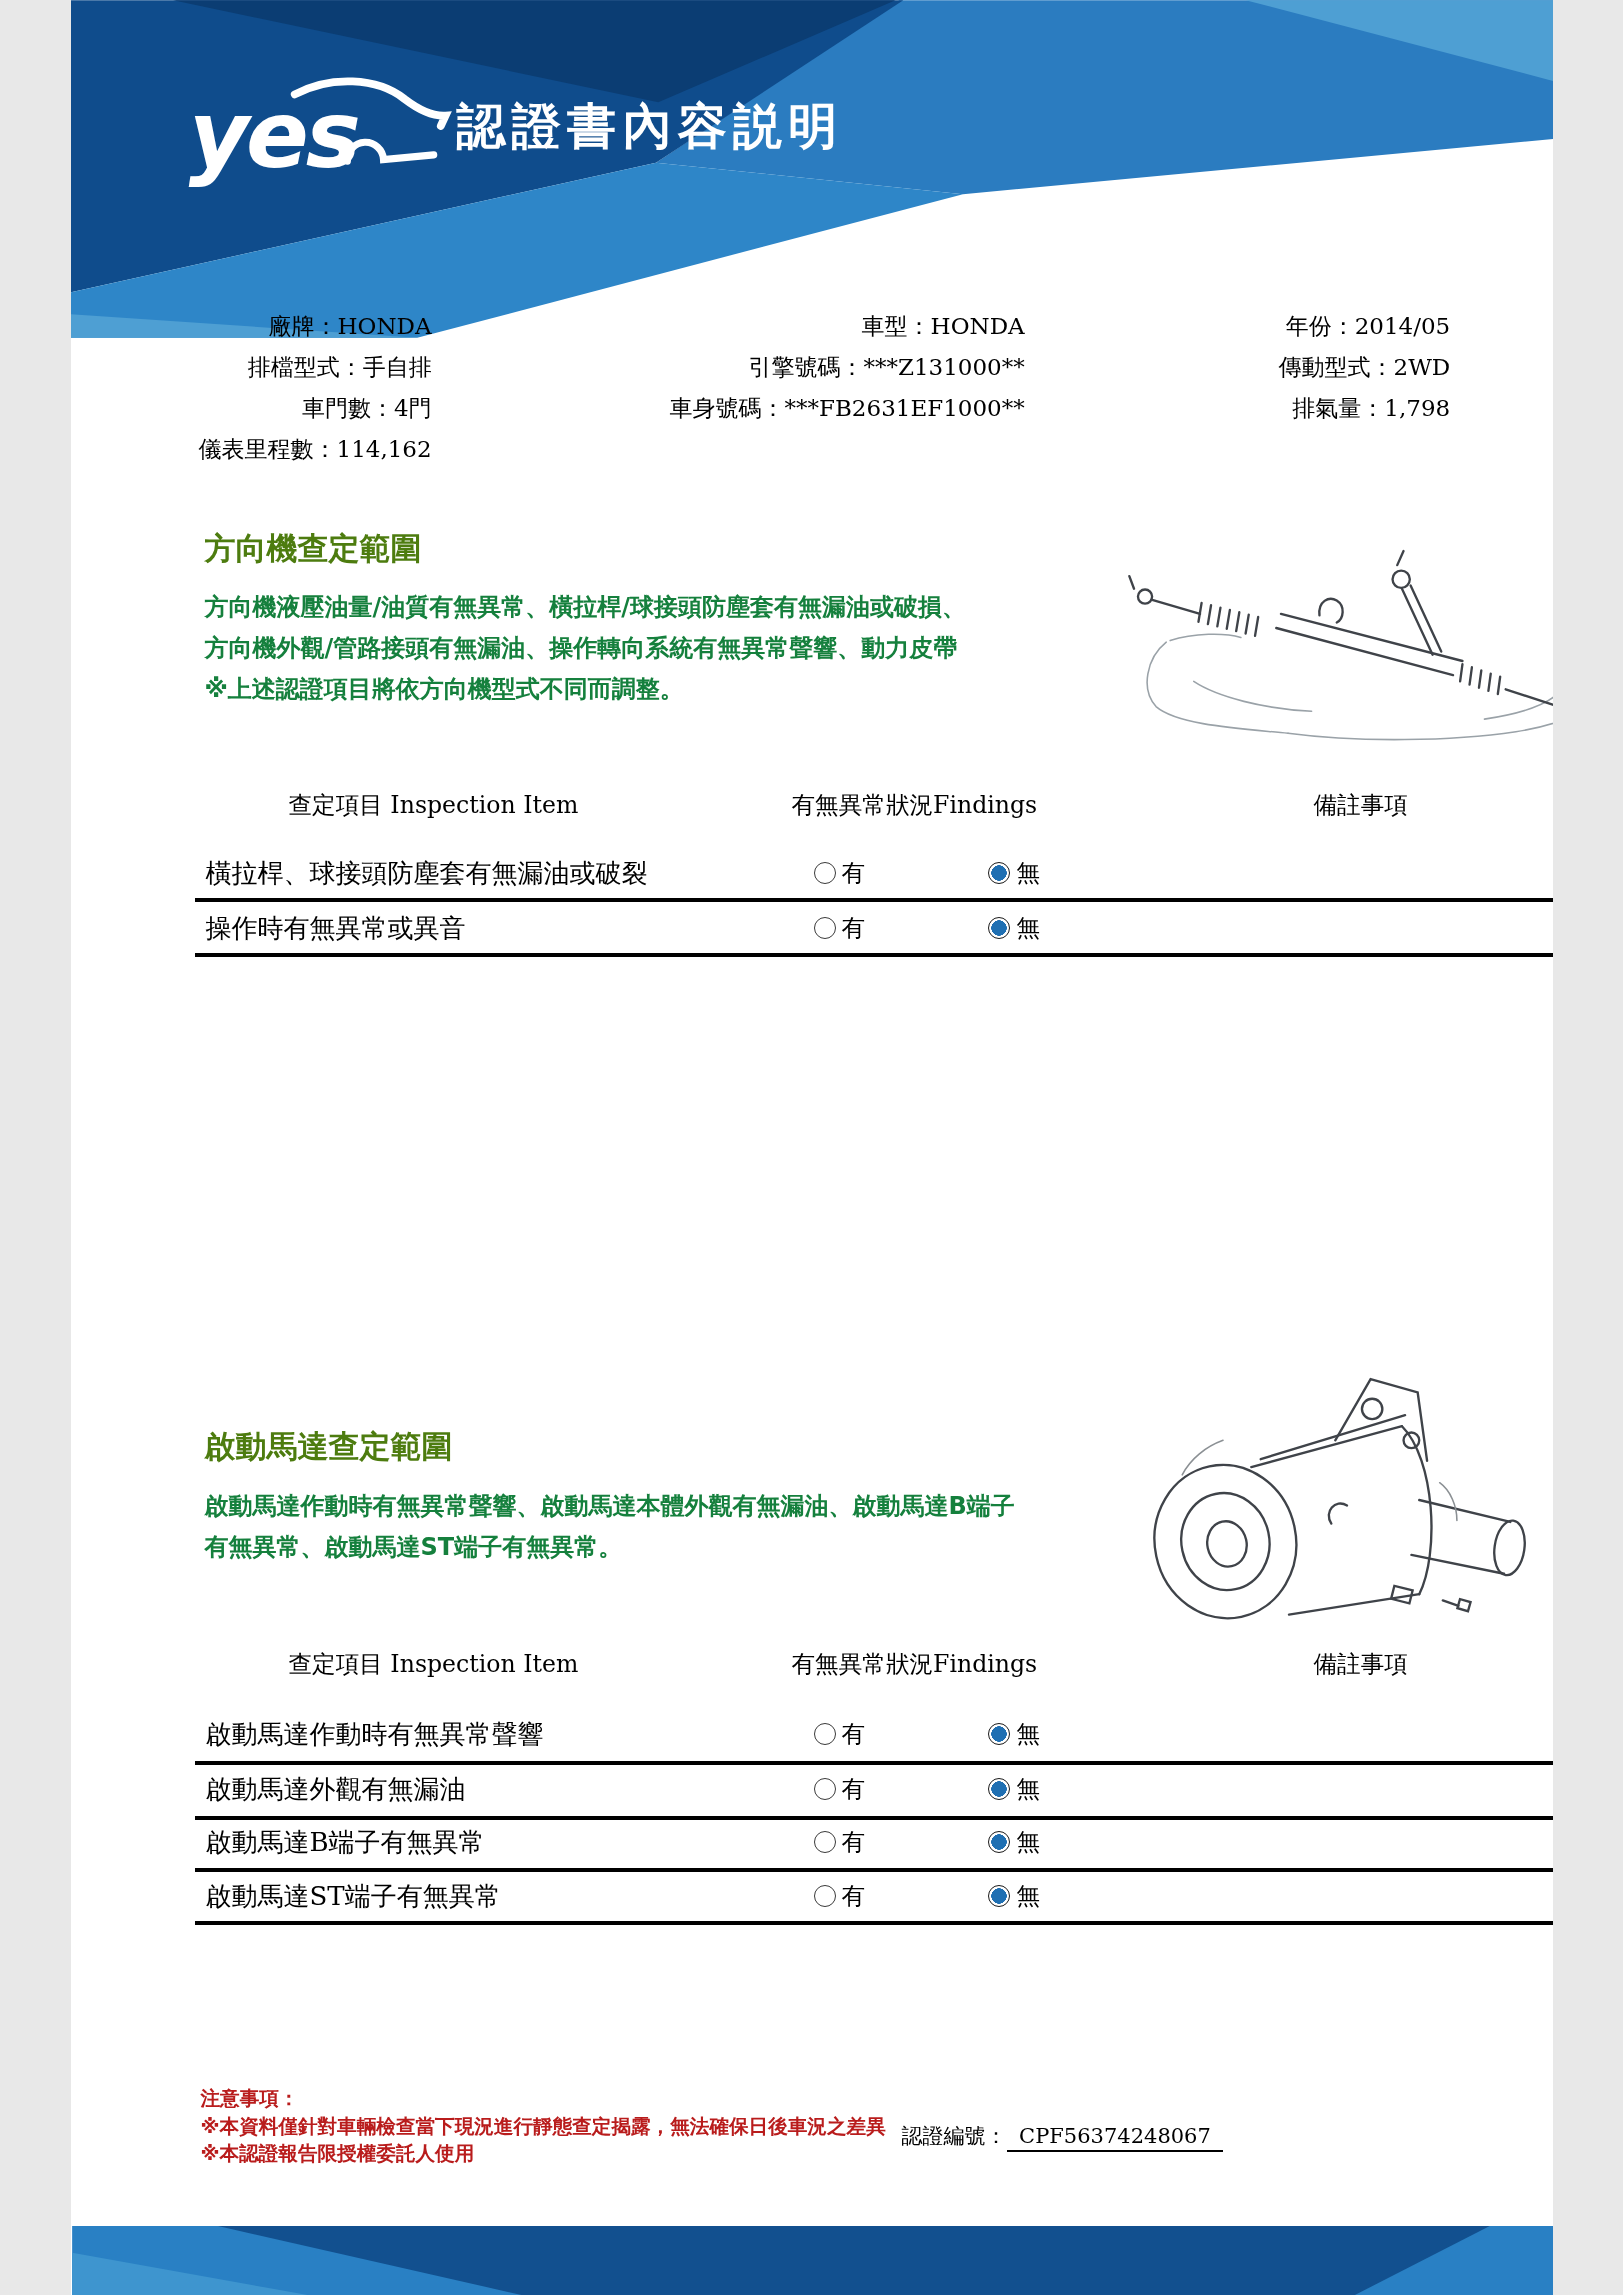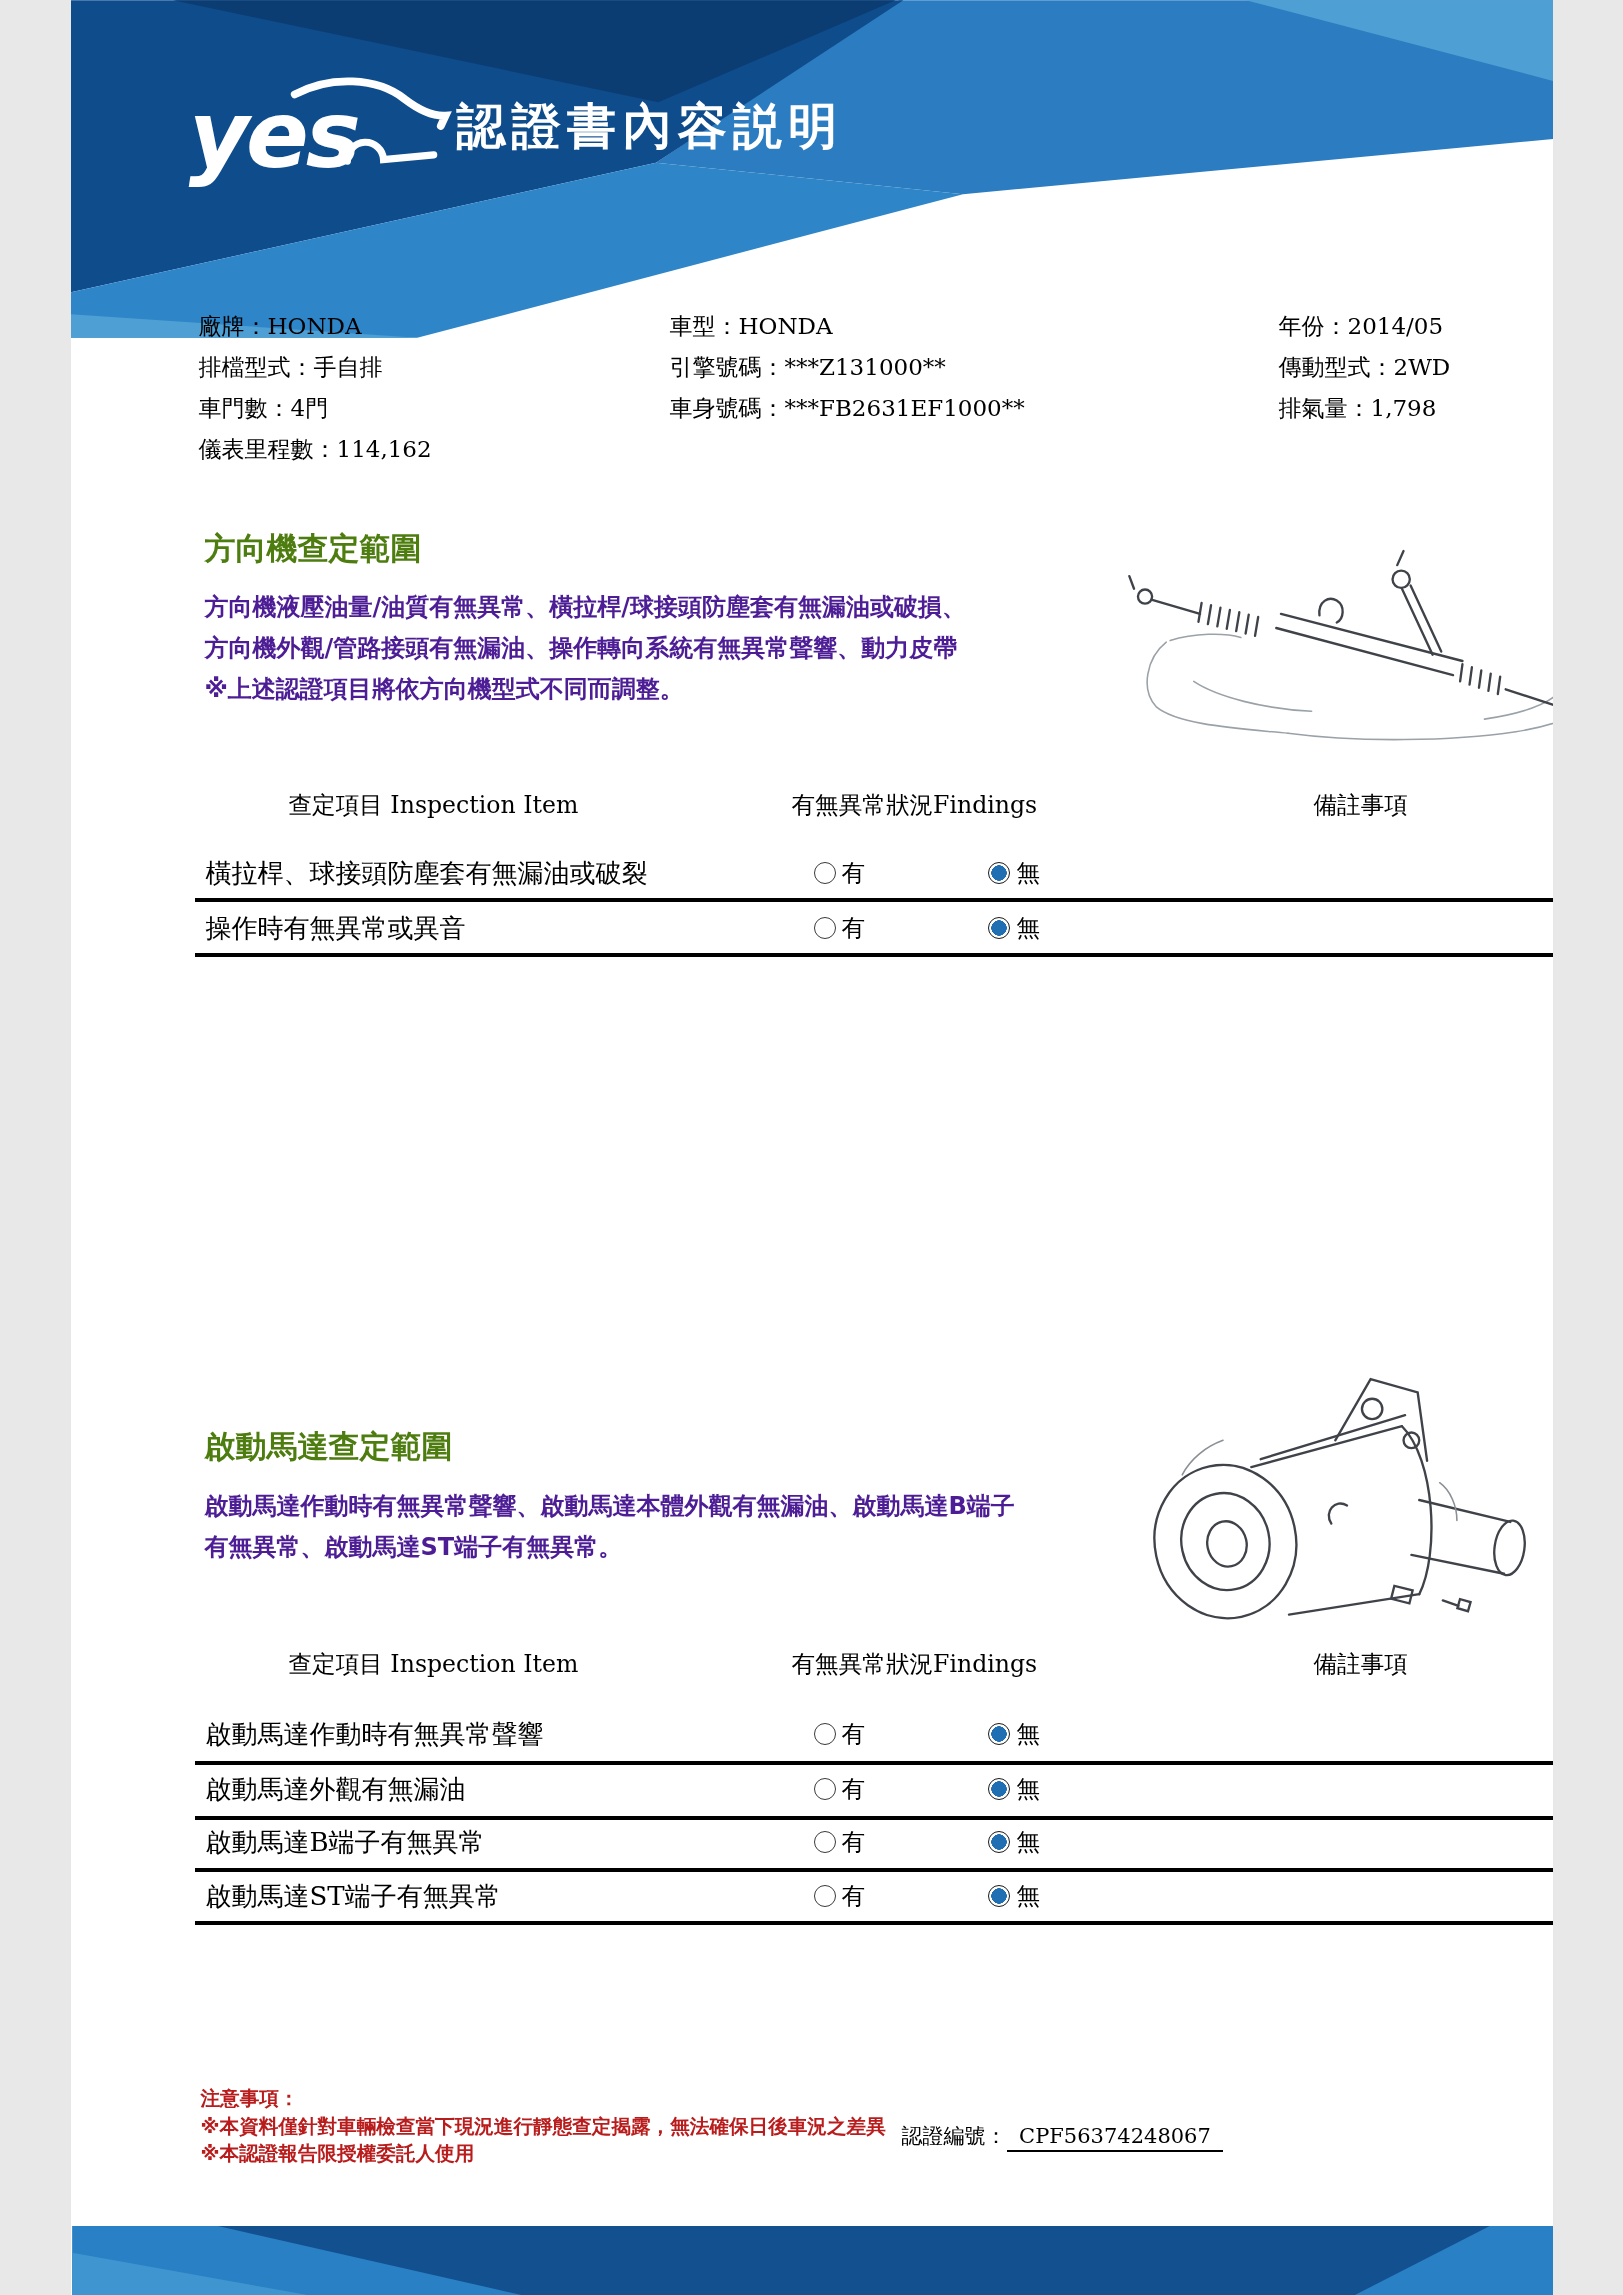--- a/index.html
+++ b/index.html
@@ -9,32 +9,32 @@
     font-family:"DejaVu Serif", serif;
   }
   
   .hdr-svg{position:absolute;top:0;left:0;}
   .hdr-title{
     position:absolute;left:386px;top:94px;
     font-family:"DejaVu Sans", sans-serif;font-weight:bold;
     font-size:49px;color:#ffffff;letter-spacing:6.3px;white-space:nowrap;
   }
   
-  .info-col{position:absolute;top:306px;}
+  .info-col{position:absolute;top:306px;text-align:right;}
   .info-line{font-size:23px;line-height:41px;white-space:nowrap;}
   
   .sec-title{
     position:absolute;left:134px;
     font-family:"DejaVu Sans", sans-serif;font-weight:bold;
     font-size:31px;color:#4d7c0f;white-space:nowrap;
   }
   .desc-block{position:absolute;left:134px;}
   .desc-line{
     font-family:"DejaVu Sans", sans-serif;font-weight:bold;
-    font-size:24px;line-height:41px;color:#4c1d95;white-space:nowrap;
+    font-size:24px;line-height:41px;color:#15803d;white-space:nowrap;
   }
   
   .th{position:absolute;font-size:23.6px;white-space:nowrap;text-align:right;}
   .trow{position:absolute;left:0;width:1623px;height:49px;}
   .row-label{position:absolute;left:135px;top:50%;transform:translateY(-50%);
     font-size:26px;white-space:nowrap;}
   .radio{
     position:absolute;top:50%;transform:translateY(-50%);
     width:22px;height:22px;border:1.6px solid #3a3a3a;border-radius:50%;
     background:#ffffff;box-sizing:border-box;

